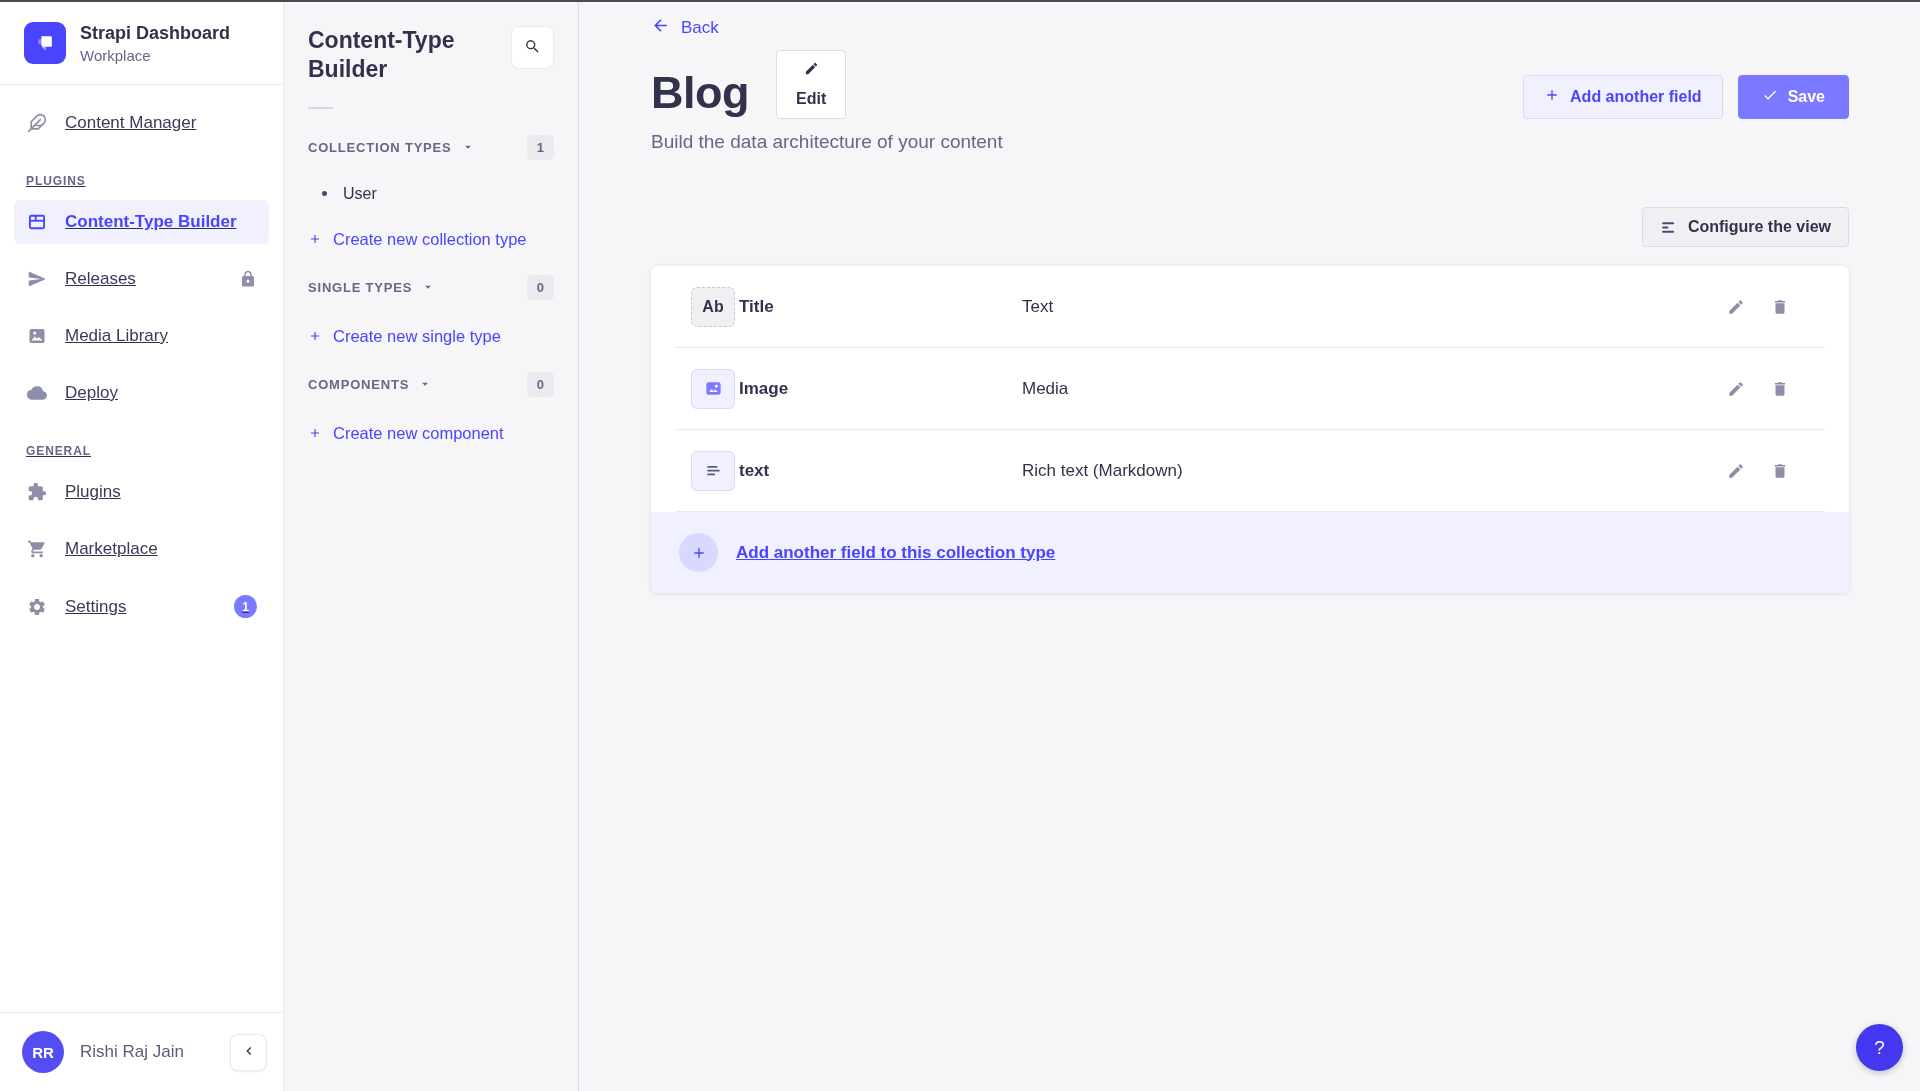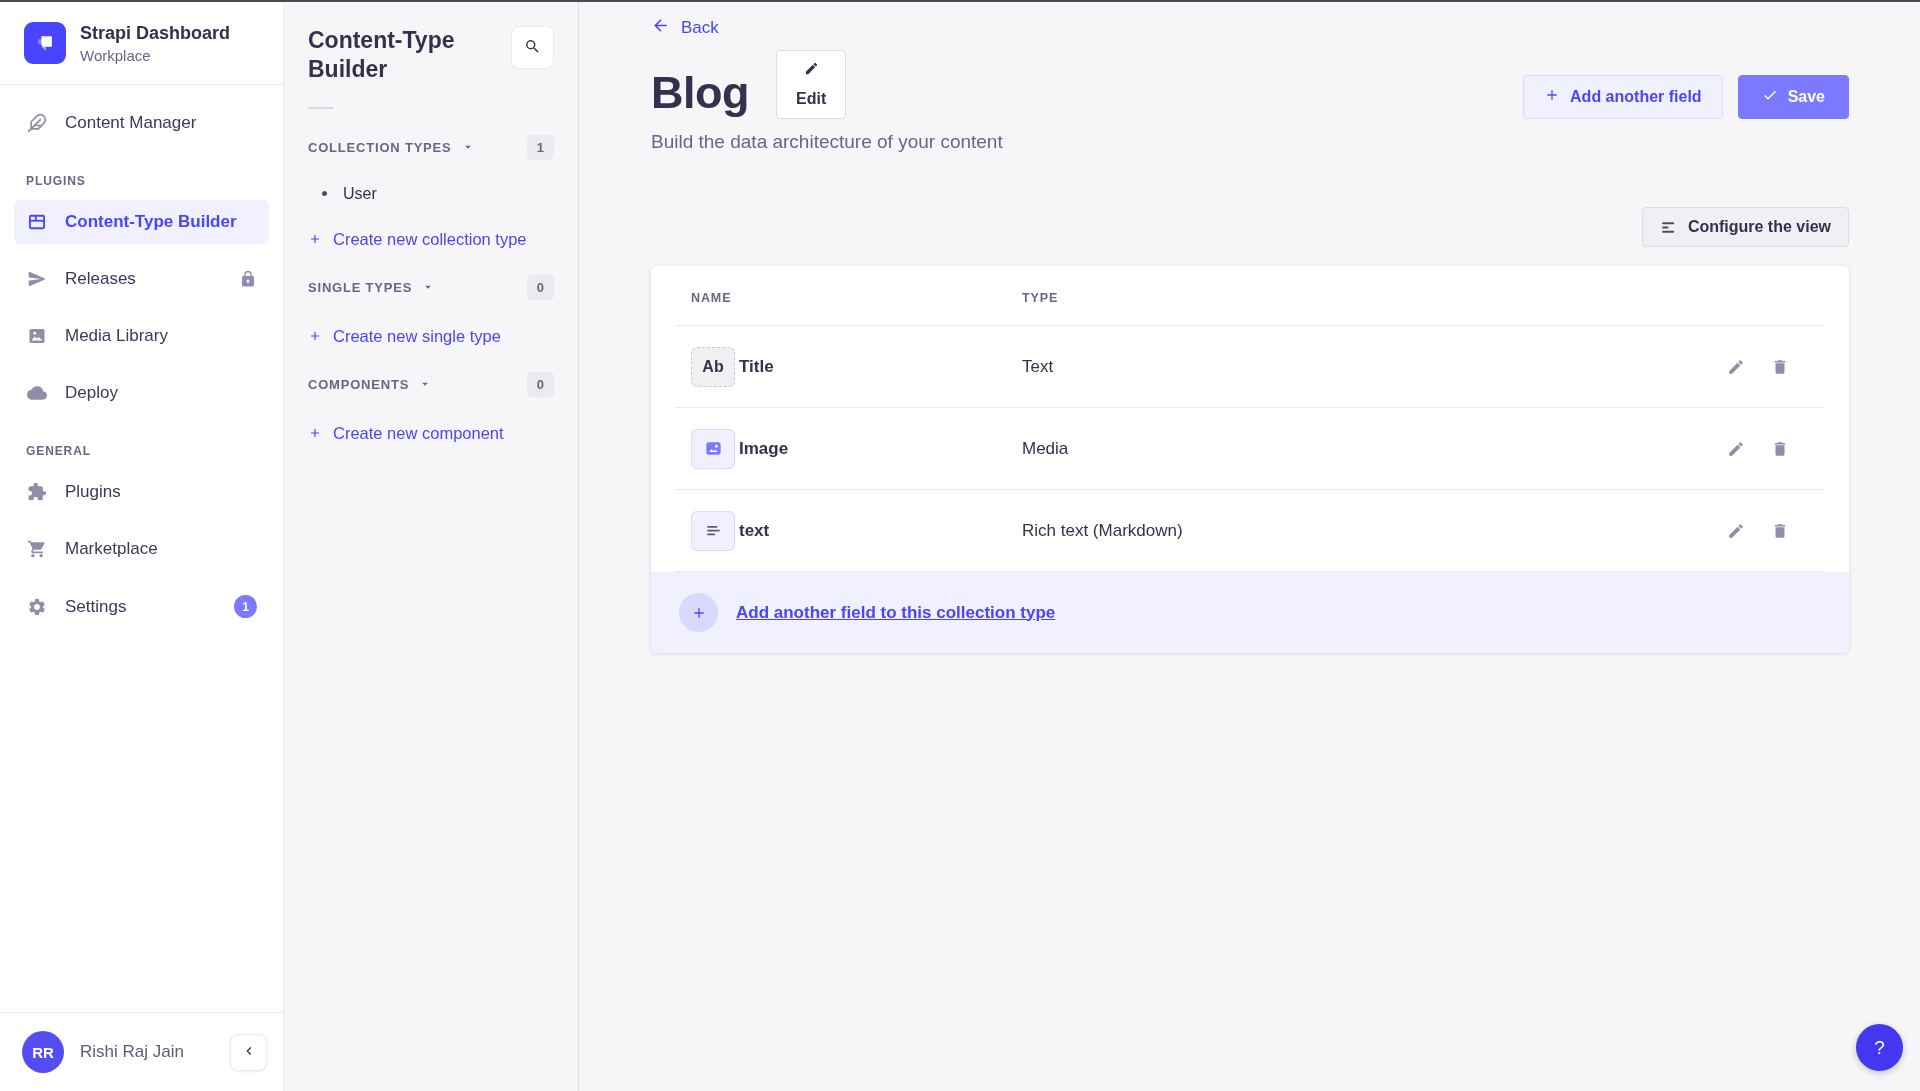--- a/index.html
+++ b/index.html
@@ -11,21 +11,21 @@
   .top-edge { position:fixed; top:0; left:0; width:100%; height:2px; background:#4a4a55; z-index:50; }
   .app { display:flex; height:1091px; }
 
   
   .sidebar { width:284px; background:#ffffff; border-right:1px solid #eaeaef; display:flex; flex-direction:column; }
   .brand { display:flex; align-items:center; gap:14px; padding:22px 24px 20px; border-bottom:1px solid #eaeaef; }
   .logo { width:42px; height:42px; border-radius:9px; background:#4945ff; display:grid; place-items:center; flex:none; }
   .brand-txt .t { font-size:18px; font-weight:bold; color:#32324d; }
   .brand-txt .s { font-size:15px; color:#666687; margin-top:3px; }
 
-  .nav { padding:16px 14px 0; flex:1; display:flex; flex-direction:column; }
+  .nav { padding:16px 14px 0; flex:1; display:flex; flex-direction:column;text-decoration:underline; }
   .nav-item { display:flex; align-items:center; gap:17px; padding:11px 12px; border-radius:6px;
               font-size:17px; color:#3a3a59; margin-bottom:13px; cursor:pointer; }
   .nav-item .nicon { width:22px; height:22px; color:#8e8ea9; display:grid; place-items:center; flex:none; }
   .nav-item.active { background:#f0f0ff; color:#4945ff; font-weight:bold; }
   .nav-item.active .nicon { color:#4945ff; }
   .nav-item .trail { margin-left:auto; display:grid; place-items:center; }
   .section-h { font-size:12px; font-weight:bold; letter-spacing:.9px; color:#666687;
                margin:16px 12px 12px; }
   .num-badge { margin-left:auto; background:#7b79ff; color:#fff; font-size:12px; font-weight:bold;
                min-width:23px; height:23px; border-radius:50%; display:grid; place-items:center; }
@@ -347,24 +347,20 @@
               <rect x="3" y="10.6" width="9" height="2.8" rx="1.4"></rect>
               <rect x="3" y="16.6" width="17" height="2.8" rx="1.4"></rect>
             </svg>
         </span>
         <span>Configure the view</span>
       </button>
     </div>
 
     <div class="card">
       <div class="tbl">
-        <div class="thead">
-          <div class="th col-name">NAME</div>
-          <div class="th col-type">TYPE</div>
-        </div>
 
         <div class="trow">
           <div class="c-name">
             <span class="fbadge ab">Ab</span>
             <span class="fname">Title</span>
           </div>
           <div class="ftype">Text</div>
           <div class="c-actions">
             <button class="row-icon-btn">
               <svg width="18" height="18" viewBox="0 0 24 24" fill="currentColor">

